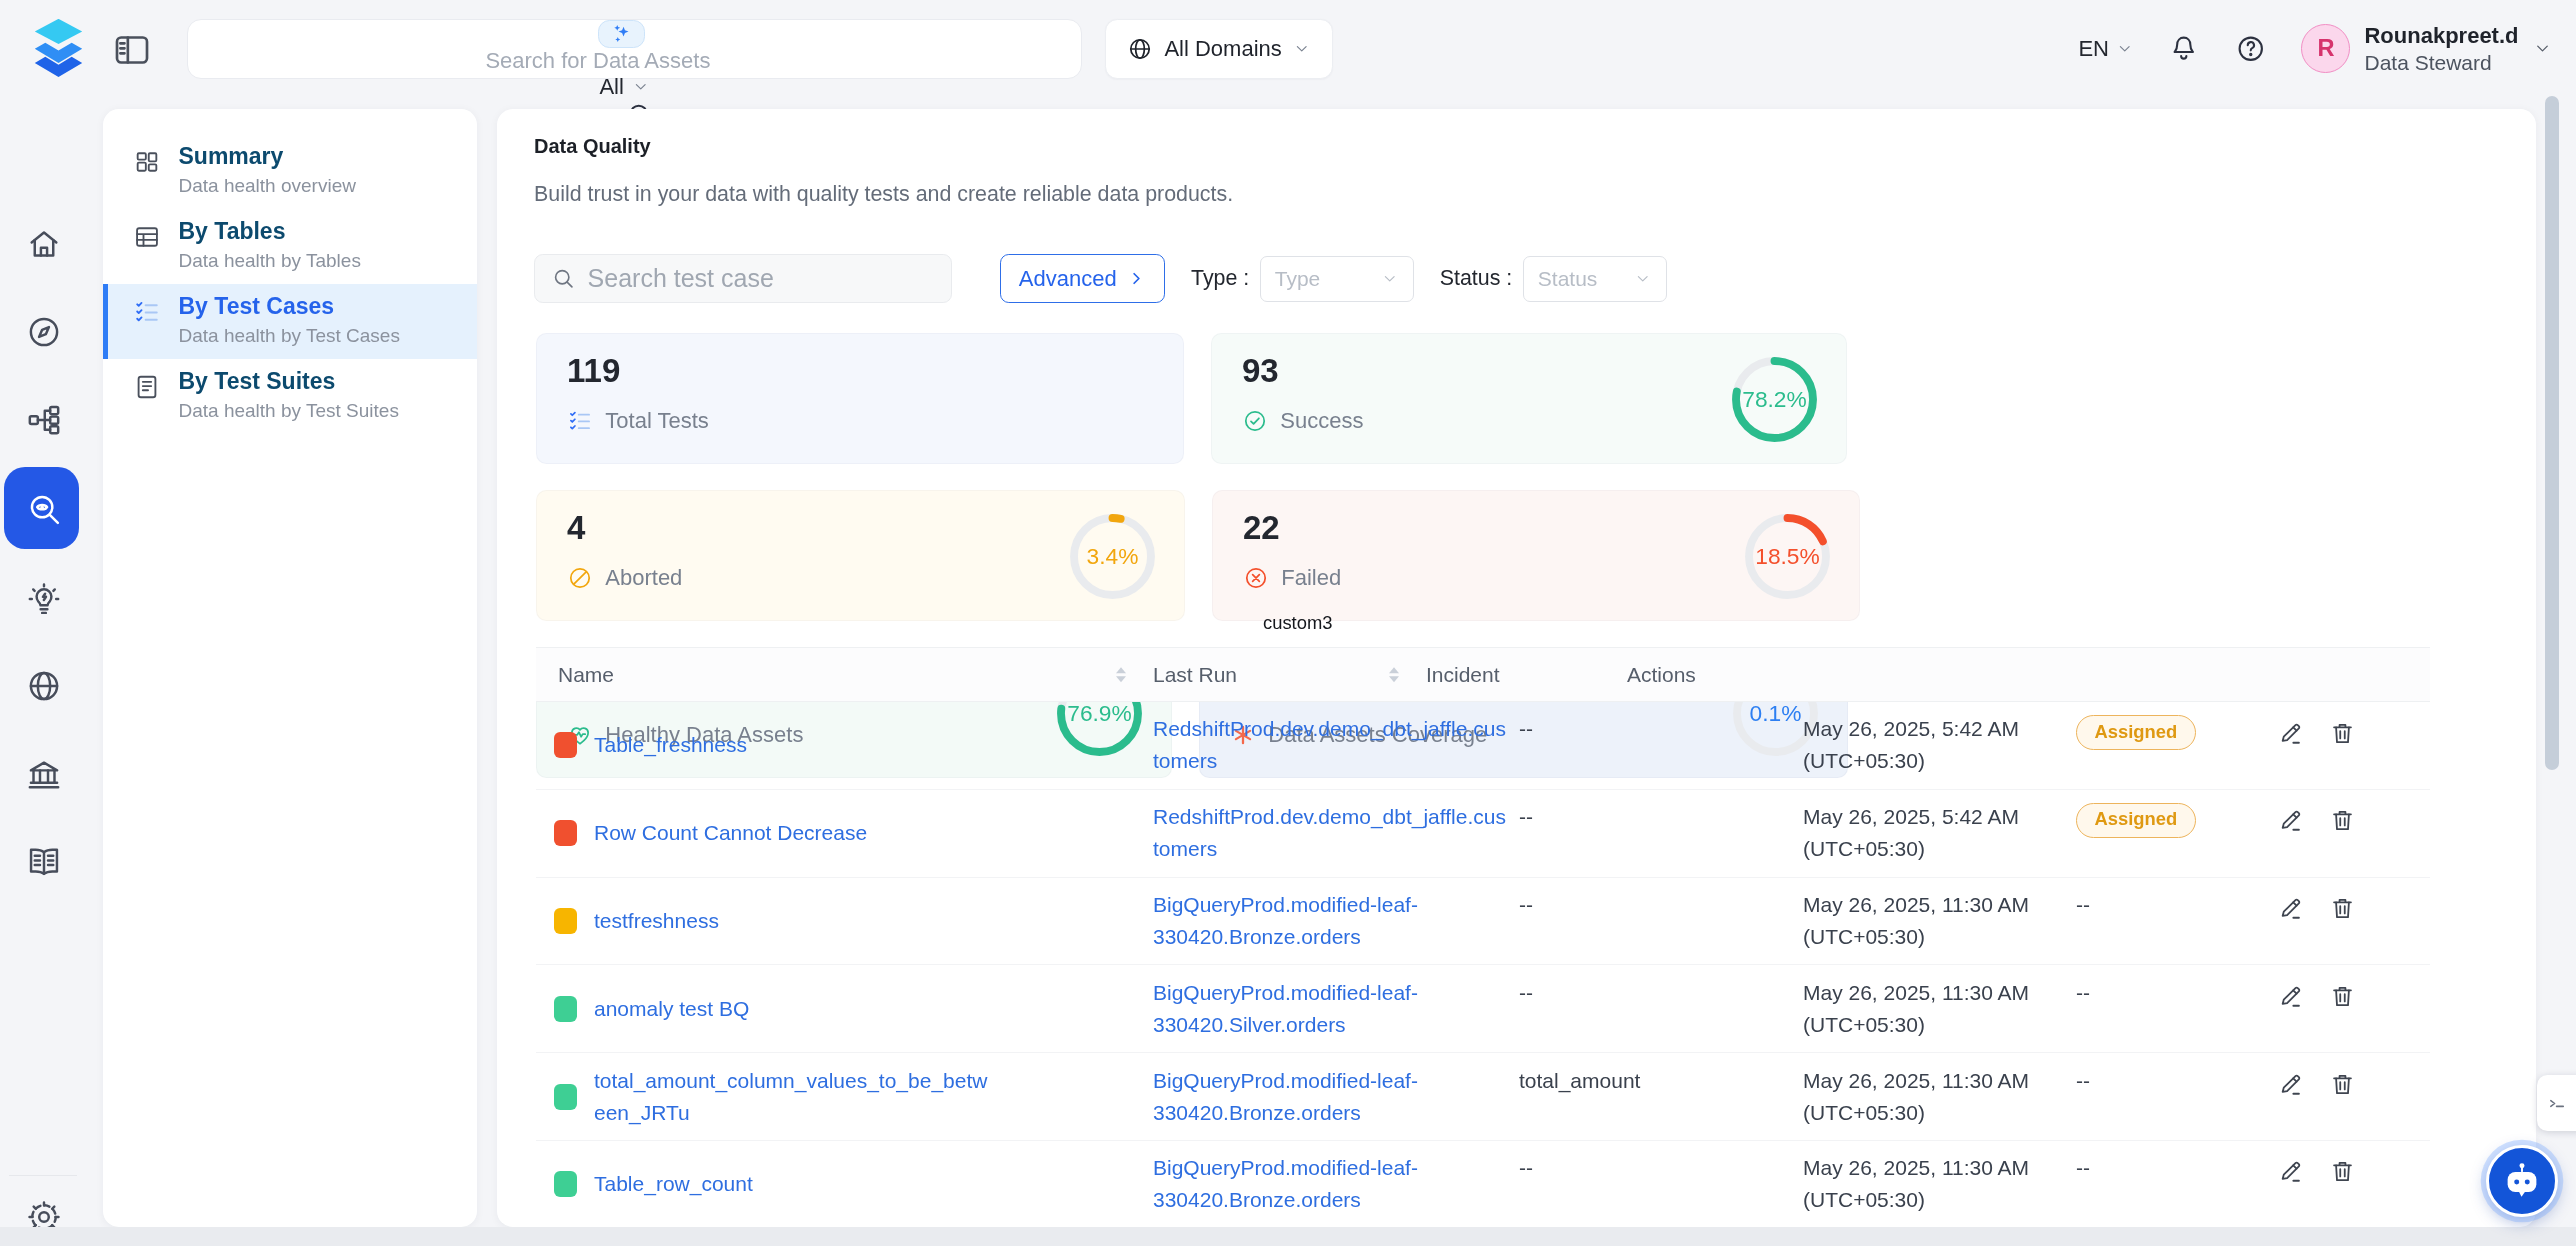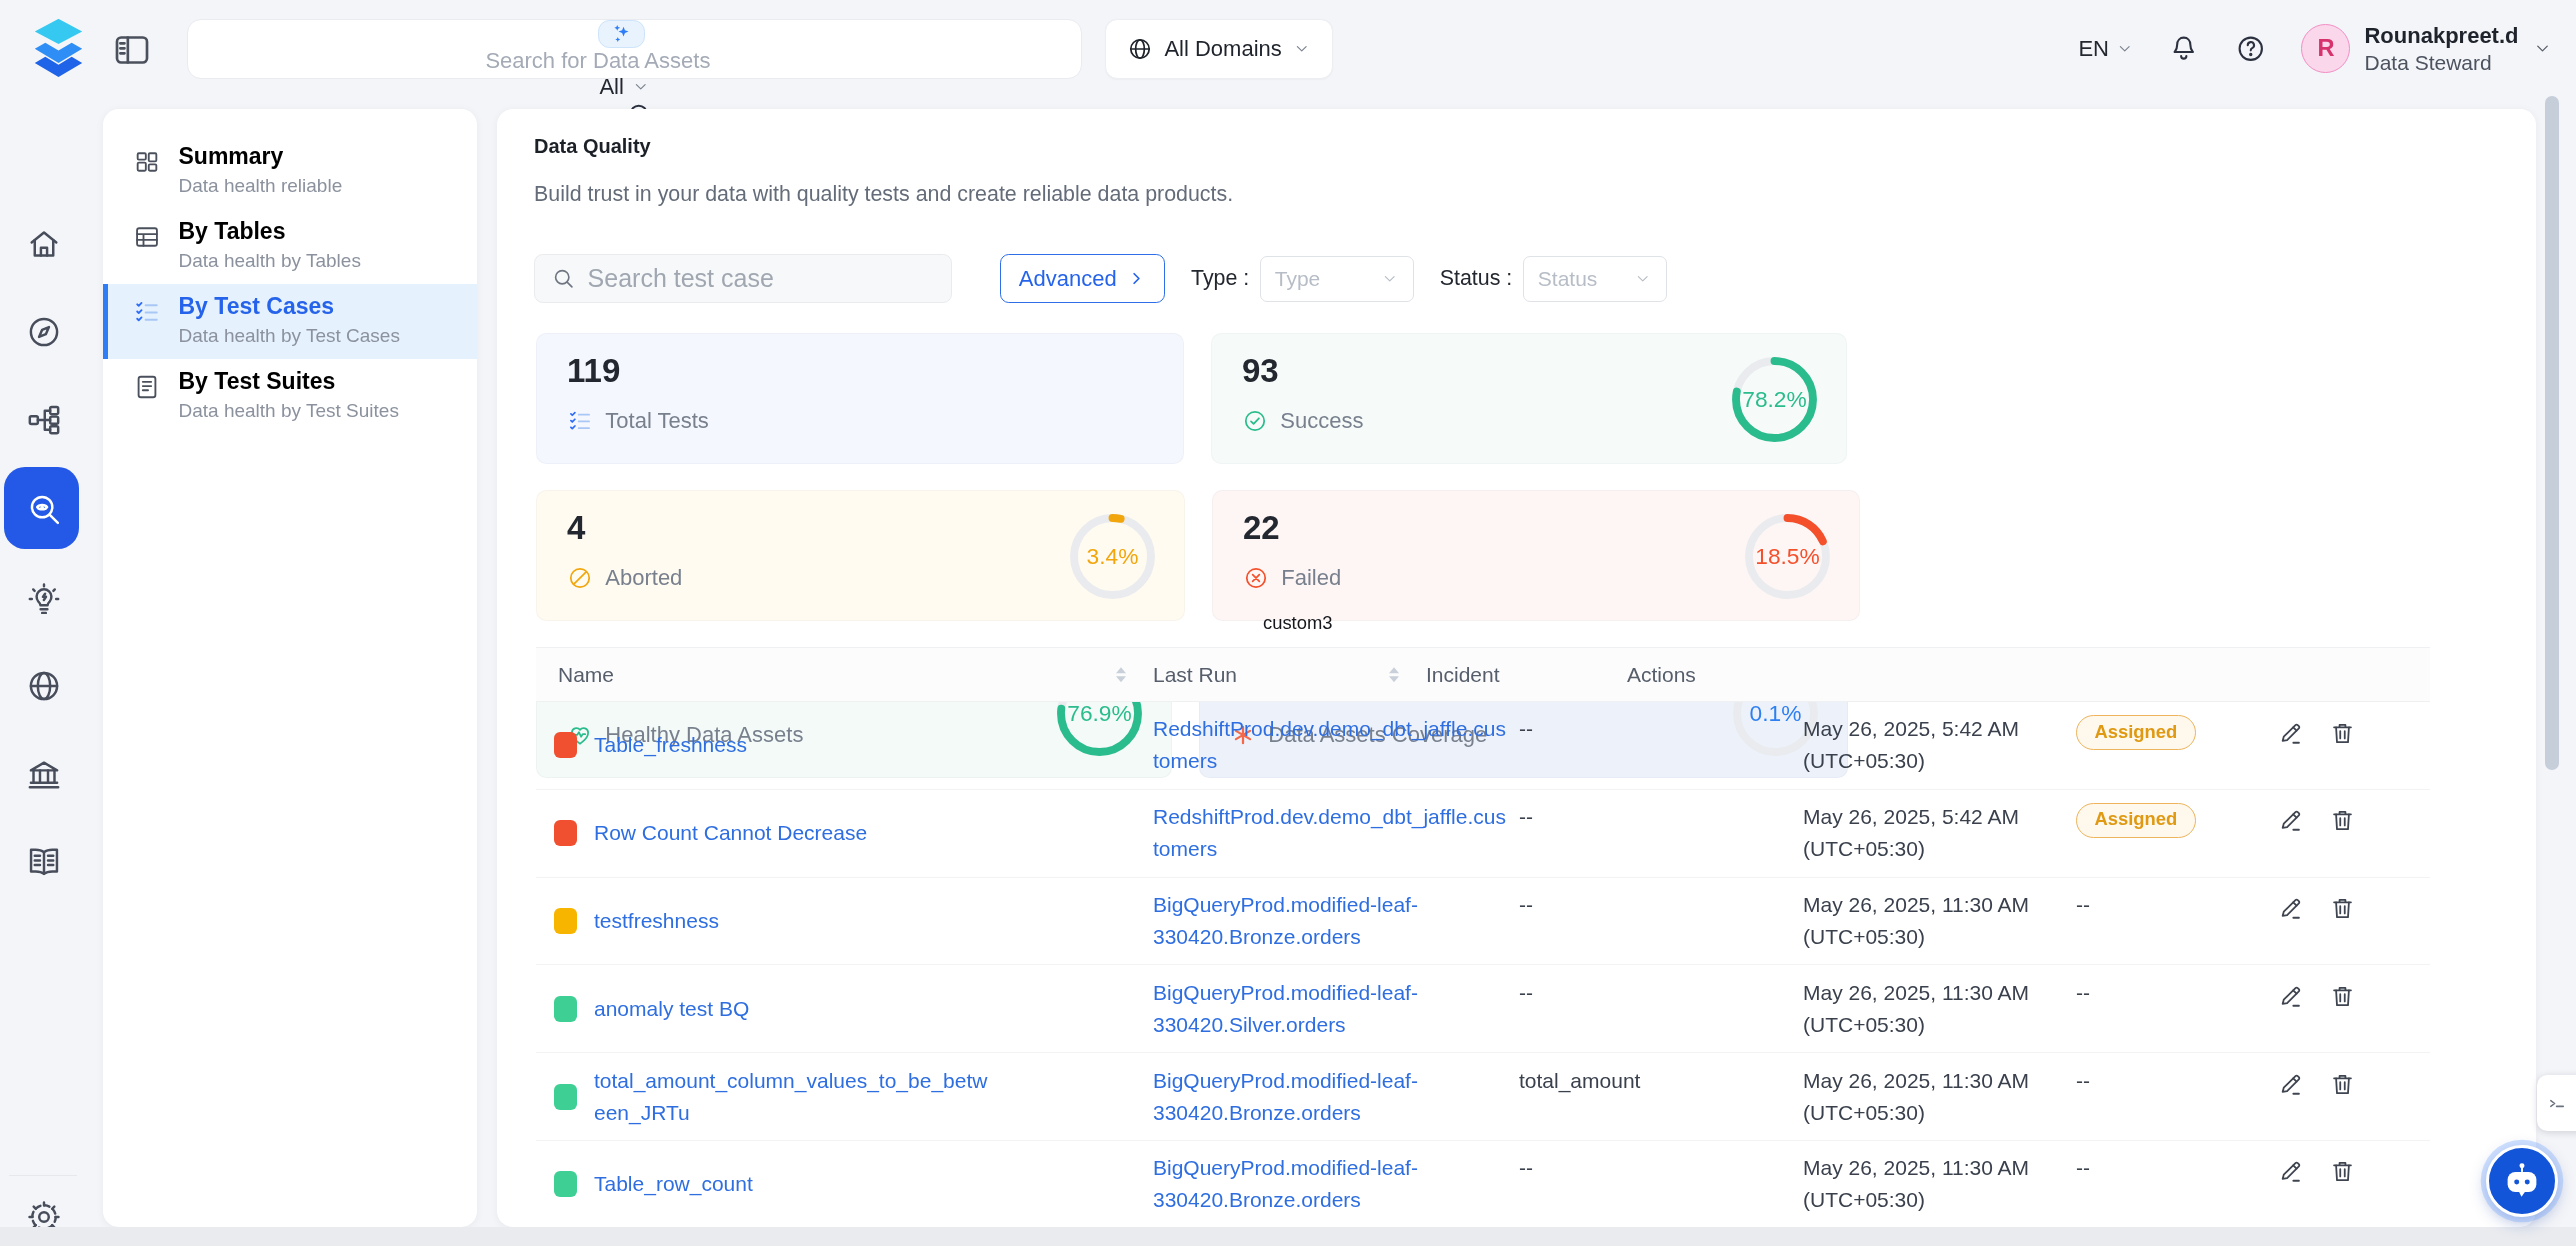--- a/index.html
+++ b/index.html
@@ -34,21 +34,21 @@
   .rail{position:absolute;left:0;top:98px;width:88px;bottom:0;}
   .rail-item{position:absolute;left:50%;transform:translate(-50%,-50%);width:39px;height:39px;color:#474d5b;cursor:pointer;display:flex;align-items:center;justify-content:center;}
   .rail-active-bg{position:absolute;left:4.4px;width:75px;height:82px;border-radius:21px;background:#2458e6;}
   .rail-item.active{color:#fff;}
   .rail-divider{position:absolute;left:8.8px;width:68px;height:0.9px;background:#e6e8ec;}
 
   
   .menu-card{position:absolute;left:103px;top:109px;width:374px;height:1118px;background:#fff;border-radius:15.8px;box-shadow:0 1.8px 8.8px rgba(25,35,65,.05);padding-top:24.5px;overflow:hidden;}
   .menu-item{position:relative;height:75px;padding:8.8px 17.5px 0 30px;display:flex;gap:17.5px;cursor:pointer;}
   .menu-item .mi-icon{width:28px;height:28px;color:#4a505c;margin-top:5.3px;flex:none;}
-  .mi-title{font-size:23px;font-weight:600;color:#000000;line-height:1.25;}
+  .mi-title{font-size:23px;font-weight:600;color:#0c4a6e;line-height:1.25;}
   .mi-desc{font-size:19px;color:#8b929e;margin-top:4.4px;}
   .menu-item.active{background:#e5f1fd;}
   .menu-item.active::before{content:"";position:absolute;left:0;top:0;bottom:0;width:5.3px;background:#2e7cf6;}
   .menu-item.active .mi-title{color:#2563eb;}
   .menu-item.active .mi-icon{color:#2f6df6;}
 
   .main-card{position:absolute;left:497px;top:109px;width:2039px;height:1118px;background:#fff;border-radius:15.8px;box-shadow:0 1.8px 8.8px rgba(25,35,65,.05);overflow:hidden;}
   .page-title{position:absolute;left:37px;top:26px;font-size:20px;font-weight:700;color:#1c2027;}
   .page-subtitle{position:absolute;left:37px;top:73px;font-size:21.4px;color:#646c79;}
 
@@ -270,21 +270,21 @@
       <span class="mi-icon">
         <svg class="ico" viewBox="0 0 24 24" width="28" height="28">
           <rect x="4" y="4.5" width="7" height="5.5" rx="1"></rect>
           <rect x="13.5" y="4.5" width="6.5" height="7" rx="1"></rect>
           <rect x="4" y="12.5" width="7" height="7" rx="1"></rect>
           <rect x="13.5" y="14" width="6.5" height="5.5" rx="1"></rect>
         </svg>
       </span>
       <span>
         <div class="mi-title">Summary</div>
-        <div class="mi-desc">Data health reliable</div>
+        <div class="mi-desc">Data health overview</div>
       </span>
     </div>
     <div class="menu-item">
       <span class="mi-icon">
         <svg class="ico" viewBox="0 0 24 24" width="28" height="28">
           <rect x="3.5" y="4.5" width="17" height="15" rx="1.8"></rect>
           <path d="M3.5 9.5h17M3.5 14.5h17M9 9.5v10"></path>
         </svg>
       </span>
       <span>

